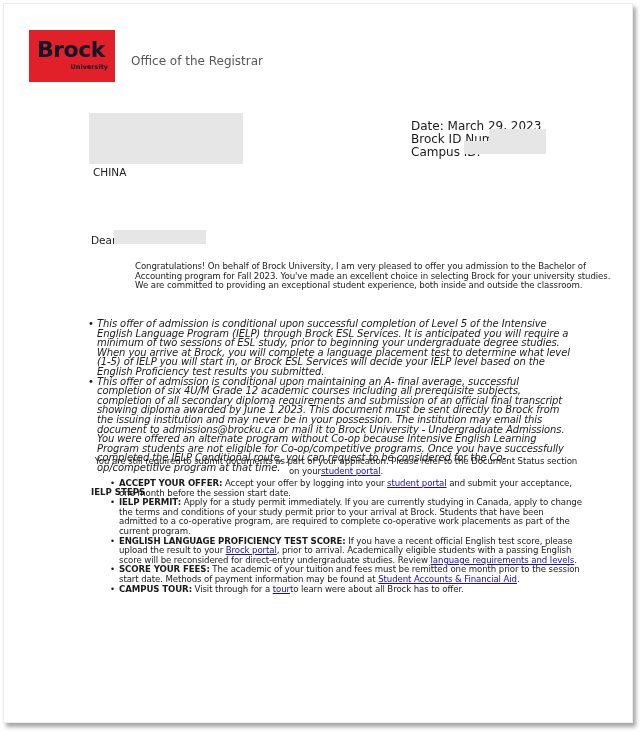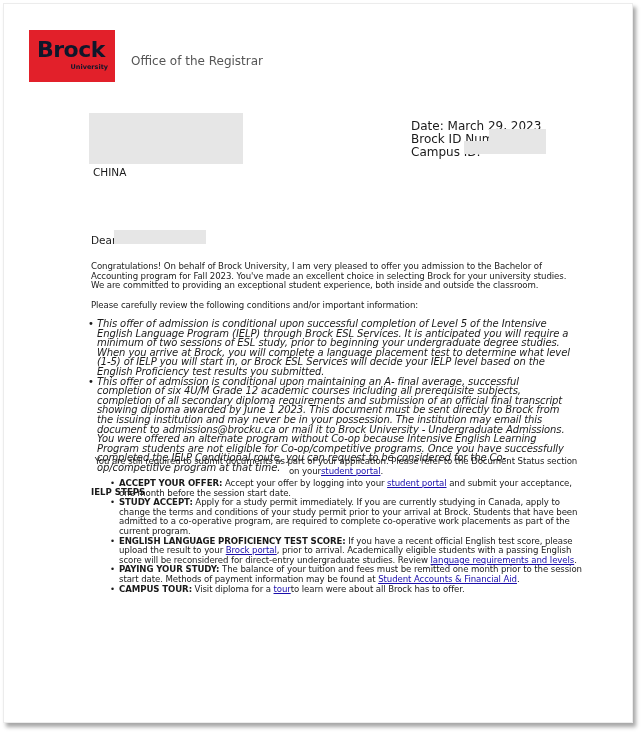--- a/index.html
+++ b/index.html
@@ -71,21 +71,21 @@
       font-size: 10.5px;
     }
     .body-text {
       position: absolute;
       left: 87px;
       width: 490px;
       font-size: 8.6px;
       line-height: 9.6px;
       letter-spacing: -0.1px;
     }
-    .p-intro { top: 258px; }
+    .p-intro { top: 258px; margin-left: 44px; }
     .p-review { top: 297px; }
     ul.conds {
       position: absolute;
       left: 93px; top: 315px;
       width: 478px;
       font-size: 10px;
       line-height: 9.6px;
       letter-spacing: -0.1px;
       list-style: none;
       font-style: italic;
@@ -141,32 +141,31 @@
     <div class="meta-line">Brock ID Number:</div>
     <div class="meta-line">Campus ID:</div>
   </div>
   <div class="redact" style="left:485px; top:125px; width:57px; height:12px;"></div>
   <div class="redact" style="left:460px; top:137px; width:82px; height:13px;"></div>
 
   <div class="dear">Dear</div>
   <div class="redact" style="left:110px; top:226px; width:92px; height:14px;"></div>
 
   <p class="body-text p-intro">Congratulations! On behalf of Brock University, I am very pleased to offer you admission to the Bachelor of Accounting program for Fall 2023. You've made an excellent choice in selecting Brock for your university studies. We are committed to providing an exceptional student experience, both inside and outside the classroom.</p>
-  <p class="body-text p-review">Please carefully review the following conditions and/or important information:</p>
 
   <ul class="conds">
     <li>This offer of admission is conditional upon successful completion of Level 5 of the Intensive English Language Program (IELP) through Brock ESL Services. It is anticipated you will require a minimum of two sessions of ESL study, prior to beginning your undergraduate degree studies. When you arrive at Brock, you will complete a language placement test to determine what level (1-5) of IELP you will start in, or Brock ESL Services will decide your IELP level based on the English Proficiency test results you submitted.</li>
     <li>This offer of admission is conditional upon maintaining an A- final average, successful completion of six 4U/M Grade 12 academic courses including all prerequisite subjects, completion of all secondary diploma requirements and submission of an official final transcript showing diploma awarded by June 1 2023. This document must be sent directly to Brock from the issuing institution and may never be in your possession. The institution may email this document to admissions@brocku.ca or mail it to Brock University - Undergraduate Admissions. You were offered an alternate program without Co-op because Intensive English Learning Program students are not eligible for Co-op/competitive programs. Once you have successfully completed the IELP Conditional route, you can request to be considered for the Co-op/competitive program at that time.</li>
   </ul>
 
   <p class="body-text p-docs"><span>You are still required to submit documents as part of your application. Please refer to the Document Status section on your</span><a class="link">student portal</a><span>.</span></p>
 
   <div class="next-head">IELP STEPS</div>
 
   <ul class="steps">
     <li><b>ACCEPT YOUR OFFER:</b><span> Accept your offer by logging into your </span><a class="link">student portal</a><span> and submit your acceptance, one month before the session start date.</span></li>
-    <li><b>STUDY ACCEPT:</b><span> Apply for a study permit immediately. If you are currently studying in Canada, apply to change the terms and conditions of your study permit prior to your arrival at Brock. Students that have been admitted to a co-operative program, are required to complete co-operative work placements as part of the current program.</span></li>
+    <li><b>IELP PERMIT:</b><span> Apply for a study permit immediately. If you are currently studying in Canada, apply to change the terms and conditions of your study permit prior to your arrival at Brock. Students that have been admitted to a co-operative program, are required to complete co-operative work placements as part of the current program.</span></li>
     <li><b>ENGLISH LANGUAGE PROFICIENCY TEST SCORE:</b><span> If you have a recent official English test score, please upload the result to your </span><a class="link">Brock portal</a><span>, prior to arrival. Academically eligible students with a passing English score will be reconsidered for direct-entry undergraduate studies. Review </span><a class="link">language requirements and levels</a><span>.</span></li>
-    <li><b>PAYING YOUR STUDY:</b><span> The balance of your tuition and fees must be remitted one month prior to the session start date. Methods of payment information may be found at </span><a class="link">Student Accounts &amp; Financial Aid</a><span>.</span></li>
-    <li><b>CAMPUS TOUR:</b><span> Visit diploma for a </span><a class="link">tour</a><span>to learn were about all Brock has to offer.</span></li>
+    <li><b>SCORE YOUR FEES:</b><span> The academic of your tuition and fees must be remitted one month prior to the session start date. Methods of payment information may be found at </span><a class="link">Student Accounts &amp; Financial Aid</a><span>.</span></li>
+    <li><b>CAMPUS TOUR:</b><span> Visit through for a </span><a class="link">tour</a><span>to learn were about all Brock has to offer.</span></li>
   </ul>
 
 </div>
 
 </body></html>

